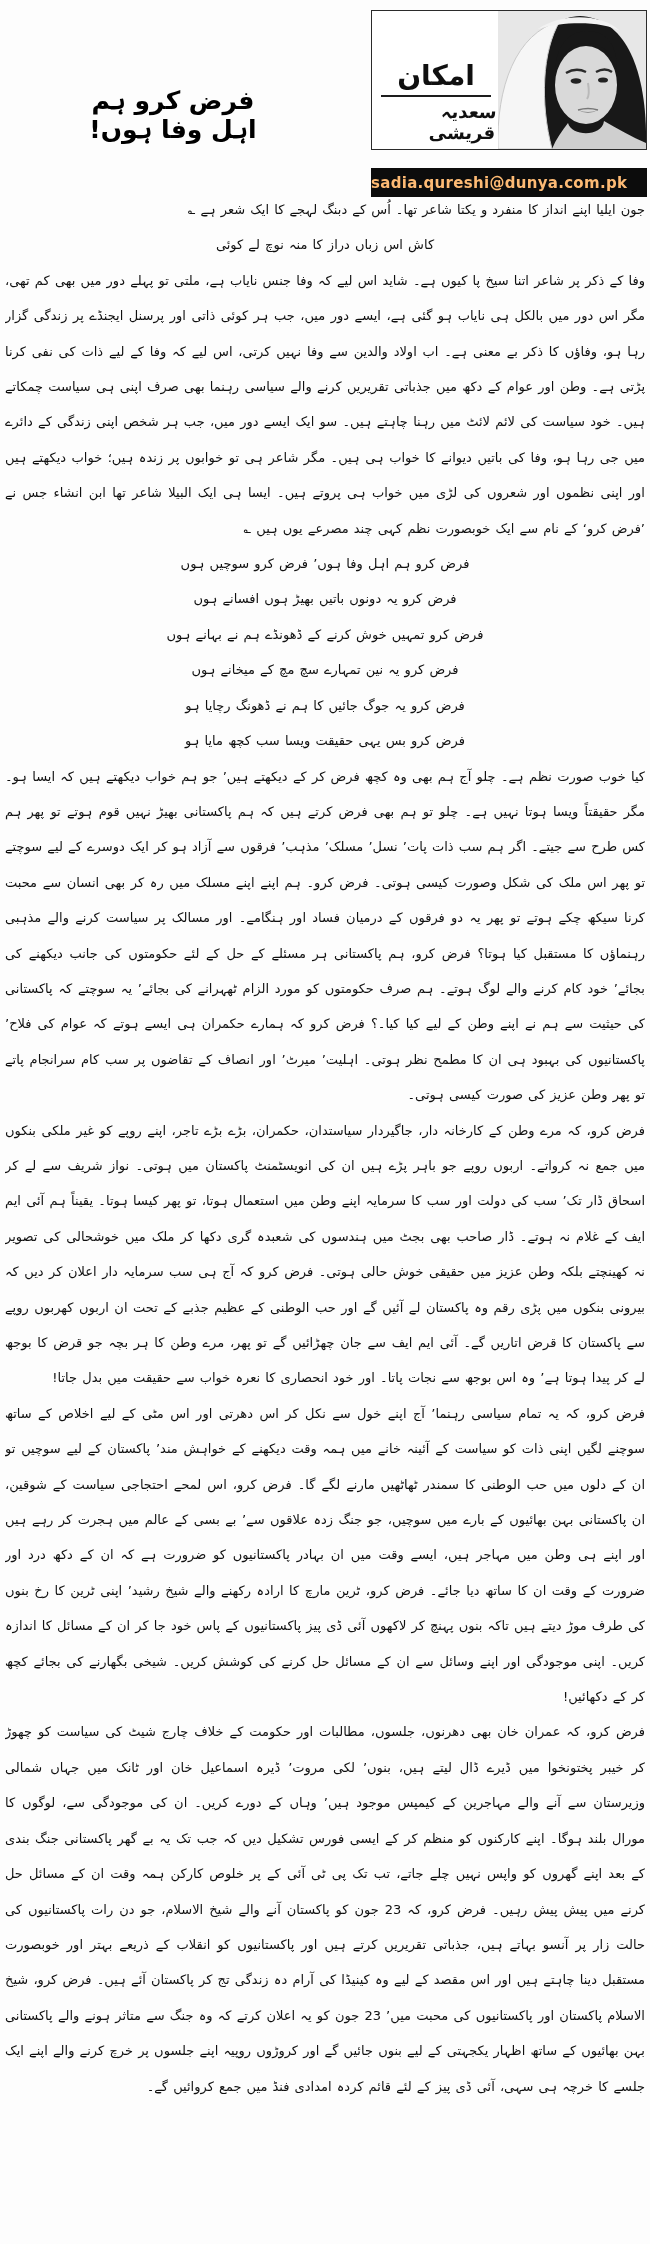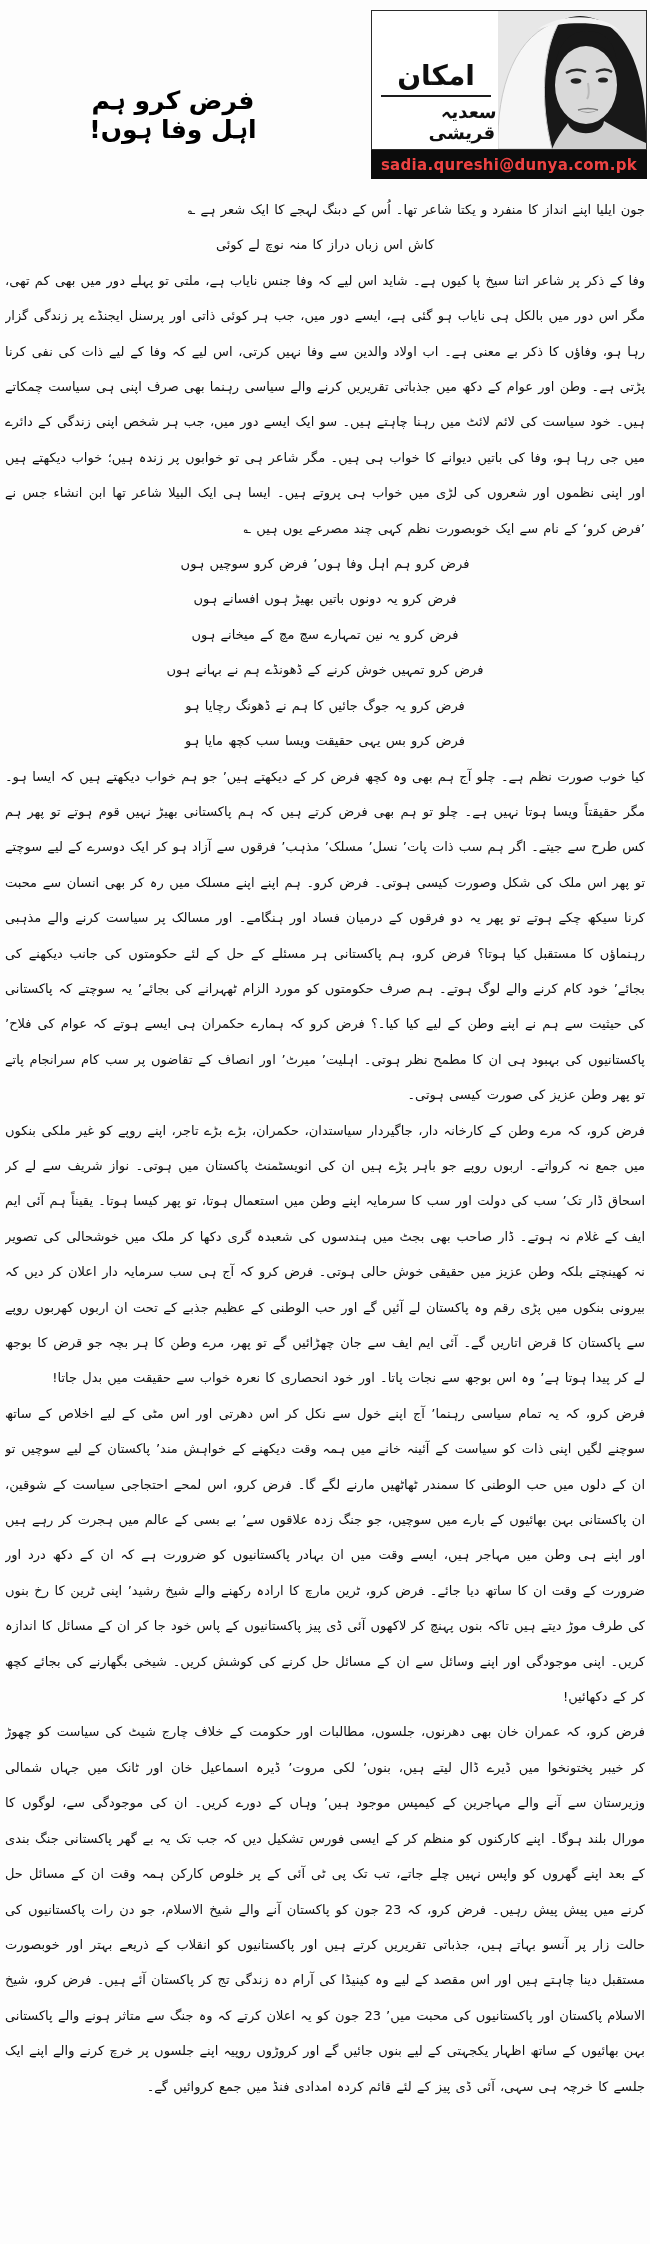--- a/index.html
+++ b/index.html
@@ -18,23 +18,23 @@
     flex:1 1 auto; display:flex; flex-direction:column;
     align-items:center; justify-content:flex-end;
     padding:4px 2px 6px 4px; direction:rtl;
   }
   .logo-text { font-size:28px; font-weight:bold; line-height:1.05; letter-spacing:-1px; }
   .logo-rule { width:92%; height:2px; background:#1d1d1d; margin:5px 0 4px; }
   .author-name { font-size:18px; font-weight:bold; transform:skewX(-4deg); }
   .photo-wrap { width:148px; height:100%; flex:0 0 auto; background:#e8e8e8; }
   .photo-wrap svg { display:block; width:100%; height:100%; }
   .email-bar {
-    position:absolute; top:150px; right:3px; width:276px; height:29px;
-    background:#0c0c0c; color:#ef4444;
-    display:flex; align-items:center; justify-content:center;
+    position:absolute; top:168px; right:3px; width:276px; height:29px;
+    background:#0c0c0c; color:#fdba74;
+    display:flex; align-items:center; 
     font-weight:bold; font-size:15px; letter-spacing:.3px;
   }
   
   .article-title {
     position:absolute; top:86px; left:88px; width:170px;
     direction:rtl; text-align:center;
     font-size:25px; font-weight:bold; color:#000;
   }
   
   .body-text {
@@ -92,22 +92,22 @@
   </div>
 
   <div class="article-title">فرض کرو ہم اہل وفا ہوں!</div>
 
   <div class="body-text">
     <p class="intro-line">جون ایلیا اپنے انداز کا منفرد و یکتا شاعر تھا۔ اُس کے دبنگ لہجے کا ایک شعر ہے ؎</p>
     <p class="verse">کاش اس زباں دراز کا منہ نوچ لے کوئی</p>
     <p>وفا کے ذکر پر شاعر اتنا سیخ پا کیوں ہے۔ شاید اس لیے کہ وفا جنس نایاب ہے، ملتی تو پہلے دور میں بھی کم تھی، مگر اس دور میں بالکل ہی نایاب ہو گئی ہے، ایسے دور میں، جب ہر کوئی ذاتی اور پرسنل ایجنڈے پر زندگی گزار رہا ہو، وفاؤں کا ذکر بے معنی ہے۔ اب اولاد والدین سے وفا نہیں کرتی، اس لیے کہ وفا کے لیے ذات کی نفی کرنا پڑتی ہے۔ وطن اور عوام کے دکھ میں جذباتی تقریریں کرنے والے سیاسی رہنما بھی صرف اپنی ہی سیاست چمکاتے ہیں۔ خود سیاست کی لائم لائٹ میں رہنا چاہتے ہیں۔ سو ایک ایسے دور میں، جب ہر شخص اپنی زندگی کے دائرے میں جی رہا ہو، وفا کی باتیں دیوانے کا خواب ہی ہیں۔ مگر شاعر ہی تو خوابوں پر زندہ ہیں؛ خواب دیکھتے ہیں اور اپنی نظموں اور شعروں کی لڑی میں خواب ہی پروتے ہیں۔ ایسا ہی ایک البیلا شاعر تھا ابن انشاء جس نے ’فرض کرو‘ کے نام سے ایک خوبصورت نظم کہی چند مصرعے یوں ہیں ؎</p>
     <p class="verse">فرض کرو ہم اہل وفا ہوں’ فرض کرو سوچیں ہوں</p>
     <p class="verse">فرض کرو یہ دونوں باتیں بھیڑ ہوں افسانے ہوں</p>
+    <p class="verse">فرض کرو تمہیں خوش کرنے کے ڈھونڈے ہم نے بہانے ہوں</p>
     <p class="verse">فرض کرو یہ نین تمہارے سچ مچ کے میخانے ہوں</p>
-    <p class="verse">فرض کرو تمہیں خوش کرنے کے ڈھونڈے ہم نے بہانے ہوں</p>
     <p class="verse">فرض کرو یہ جوگ جائیں کا ہم نے ڈھونگ رچایا ہو</p>
     <p class="verse">فرض کرو بس یہی حقیقت ویسا سب کچھ مایا ہو</p>
     <p>کیا خوب صورت نظم ہے۔ چلو آج ہم بھی وہ کچھ فرض کر کے دیکھتے ہیں’ جو ہم خواب دیکھتے ہیں کہ ایسا ہو۔ مگر حقیقتاً ویسا ہوتا نہیں ہے۔ چلو تو ہم بھی فرض کرتے ہیں کہ ہم پاکستانی بھیڑ نہیں قوم ہوتے تو پھر ہم کس طرح سے جیتے۔ اگر ہم سب ذات پات’ نسل’ مسلک’ مذہب’ فرقوں سے آزاد ہو کر ایک دوسرے کے لیے سوچتے تو پھر اس ملک کی شکل وصورت کیسی ہوتی۔ فرض کرو۔ ہم اپنے اپنے مسلک میں رہ کر بھی انسان سے محبت کرنا سیکھ چکے ہوتے تو پھر یہ دو فرقوں کے درمیان فساد اور ہنگامے۔ اور مسالک پر سیاست کرنے والے مذہبی رہنماؤں کا مستقبل کیا ہوتا؟ فرض کرو، ہم پاکستانی ہر مسئلے کے حل کے لئے حکومتوں کی جانب دیکھنے کی بجائے’ خود کام کرنے والے لوگ ہوتے۔ ہم صرف حکومتوں کو مورد الزام ٹھہرانے کی بجائے’ یہ سوچتے کہ پاکستانی کی حیثیت سے ہم نے اپنے وطن کے لیے کیا کیا۔؟ فرض کرو کہ ہمارے حکمران ہی ایسے ہوتے کہ عوام کی فلاح’ پاکستانیوں کی بہبود ہی ان کا مطمح نظر ہوتی۔ اہلیت’ میرٹ’ اور انصاف کے تقاضوں پر سب کام سرانجام پاتے تو پھر وطن عزیز کی صورت کیسی ہوتی۔</p>
     <p>فرض کرو، کہ مرے وطن کے کارخانہ دار، جاگیردار سیاستدان، حکمران، بڑے بڑے تاجر، اپنے روپے کو غیر ملکی بنکوں میں جمع نہ کرواتے۔ اربوں روپے جو باہر پڑے ہیں ان کی انویسٹمنٹ پاکستان میں ہوتی۔ نواز شریف سے لے کر اسحاق ڈار تک’ سب کی دولت اور سب کا سرمایہ اپنے وطن میں استعمال ہوتا، تو پھر کیسا ہوتا۔ یقیناً ہم آئی ایم ایف کے غلام نہ ہوتے۔ ڈار صاحب بھی بجٹ میں ہندسوں کی شعبدہ گری دکھا کر ملک میں خوشحالی کی تصویر نہ کھینچتے بلکہ وطن عزیز میں حقیقی خوش حالی ہوتی۔ فرض کرو کہ آج ہی سب سرمایہ دار اعلان کر دیں کہ بیرونی بنکوں میں پڑی رقم وہ پاکستان لے آئیں گے اور حب الوطنی کے عظیم جذبے کے تحت ان اربوں کھربوں روپے سے پاکستان کا قرض اتاریں گے۔ آئی ایم ایف سے جان چھڑائیں گے تو پھر، مرے وطن کا ہر بچہ جو قرض کا بوجھ لے کر پیدا ہوتا ہے’ وہ اس بوجھ سے نجات پاتا۔ اور خود انحصاری کا نعرہ خواب سے حقیقت میں بدل جاتا!</p>
     <p>فرض کرو، کہ یہ تمام سیاسی رہنما’ آج اپنے خول سے نکل کر اس دھرتی اور اس مٹی کے لیے اخلاص کے ساتھ سوچنے لگیں اپنی ذات کو سیاست کے آئینہ خانے میں ہمہ وقت دیکھنے کے خواہش مند’ پاکستان کے لیے سوچیں تو ان کے دلوں میں حب الوطنی کا سمندر ٹھاٹھیں مارنے لگے گا۔ فرض کرو، اس لمحے احتجاجی سیاست کے شوقین، ان پاکستانی بہن بھائیوں کے بارے میں سوچیں، جو جنگ زدہ علاقوں سے’ بے بسی کے عالم میں ہجرت کر رہے ہیں اور اپنے ہی وطن میں مہاجر ہیں، ایسے وقت میں ان بہادر پاکستانیوں کو ضرورت ہے کہ ان کے دکھ درد اور ضرورت کے وقت ان کا ساتھ دیا جائے۔ فرض کرو، ٹرین مارچ کا ارادہ رکھنے والے شیخ رشید’ اپنی ٹرین کا رخ بنوں کی طرف موڑ دیتے ہیں تاکہ بنوں پہنچ کر لاکھوں آئی ڈی پیز پاکستانیوں کے پاس خود جا کر ان کے مسائل کا اندازہ کریں۔ اپنی موجودگی اور اپنے وسائل سے ان کے مسائل حل کرنے کی کوشش کریں۔ شیخی بگھارنے کی بجائے کچھ کر کے دکھائیں!</p>
     <p>فرض کرو، کہ عمران خان بھی دھرنوں، جلسوں، مطالبات اور حکومت کے خلاف چارج شیٹ کی سیاست کو چھوڑ کر خیبر پختونخوا میں ڈیرے ڈال لیتے ہیں، بنوں’ لکی مروت’ ڈیرہ اسماعیل خان اور ٹانک میں جہاں شمالی وزیرستان سے آنے والے مہاجرین کے کیمپس موجود ہیں’ وہاں کے دورے کریں۔ ان کی موجودگی سے، لوگوں کا مورال بلند ہوگا۔ اپنے کارکنوں کو منظم کر کے ایسی فورس تشکیل دیں کہ جب تک یہ بے گھر پاکستانی جنگ بندی کے بعد اپنے گھروں کو واپس نہیں چلے جاتے، تب تک پی ٹی آئی کے پر خلوص کارکن ہمہ وقت ان کے مسائل حل کرنے میں پیش پیش رہیں۔ فرض کرو، کہ 23 جون کو پاکستان آنے والے شیخ الاسلام، جو دن رات پاکستانیوں کی حالت زار پر آنسو بہاتے ہیں، جذباتی تقریریں کرتے ہیں اور پاکستانیوں کو انقلاب کے ذریعے بہتر اور خوبصورت مستقبل دینا چاہتے ہیں اور اس مقصد کے لیے وہ کینیڈا کی آرام دہ زندگی تج کر پاکستان آئے ہیں۔ فرض کرو، شیخ الاسلام پاکستان اور پاکستانیوں کی محبت میں’ 23 جون کو یہ اعلان کرتے کہ وہ جنگ سے متاثر ہونے والے پاکستانی بہن بھائیوں کے ساتھ اظہار یکجہتی کے لیے بنوں جائیں گے اور کروڑوں روپیہ اپنے جلسوں پر خرچ کرنے والے اپنے ایک جلسے کا خرچہ ہی سہی، آئی ڈی پیز کے لئے قائم کردہ امدادی فنڈ میں جمع کروائیں گے۔</p>
 
   </div>
 
 </div>

